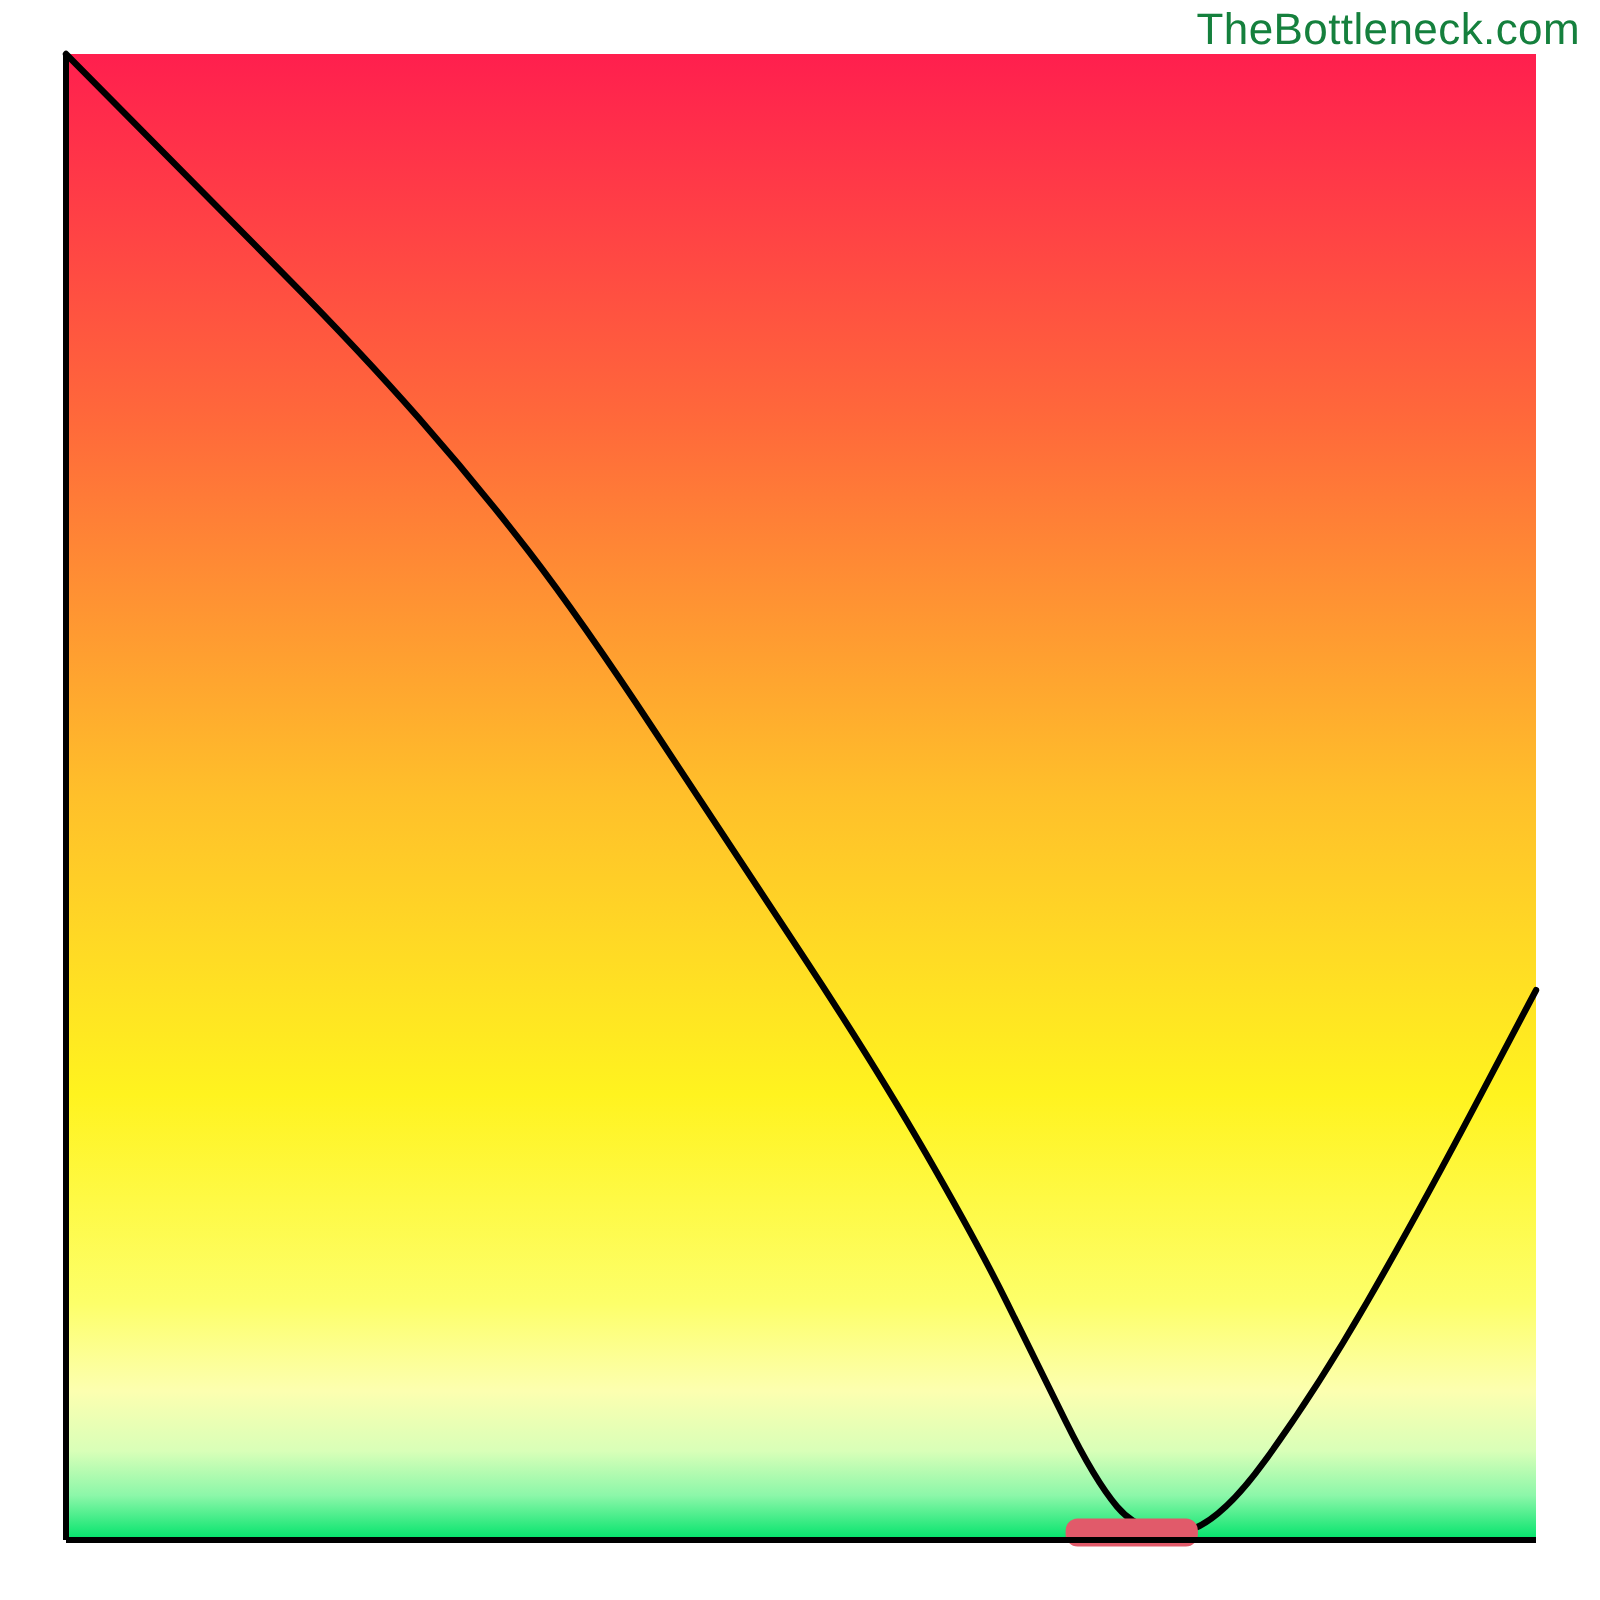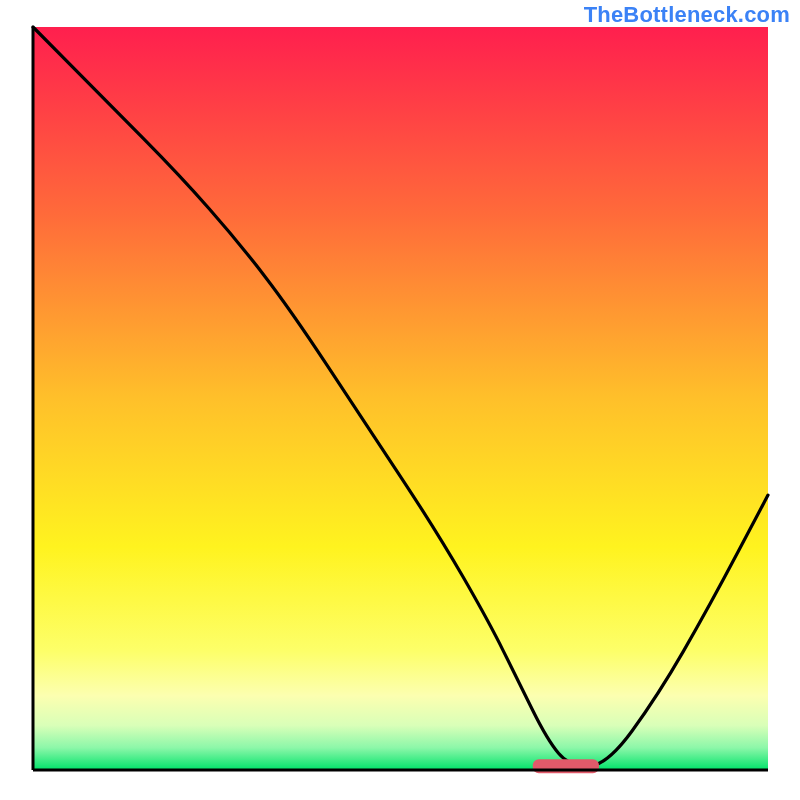--- a/index.html
+++ b/index.html
@@ -14,22 +14,22 @@
   .canvas {
     position: relative;
     width: 800px;
     height: 800px;
   }
   .attribution {
     position: absolute;
     top: 2px;
     right: 10px;
     font-size: 22px;
-    font-weight: 700;
-    color: #3b82f6;
+    font-weight: 400;
+    color: #15803d;
     letter-spacing: 0.2px;
   }
   svg {
     display: block;
   }
 </style>
 </head>
 <body>
 
 <div class="canvas">

